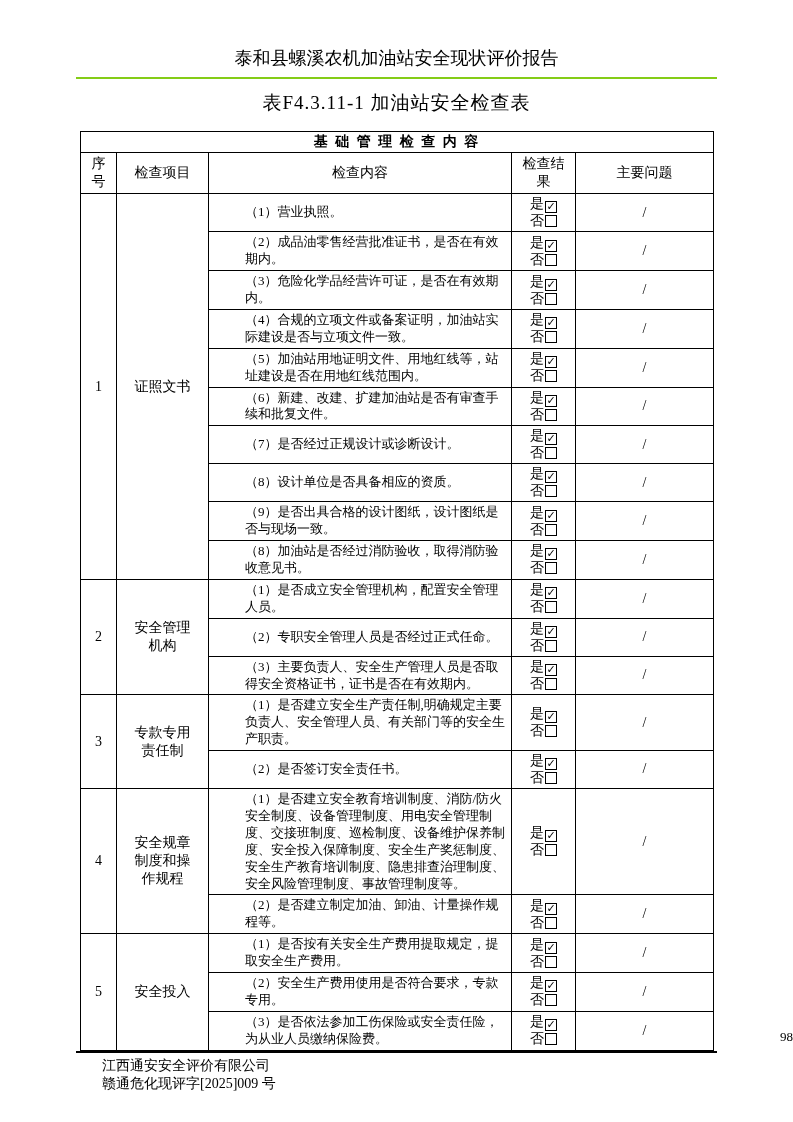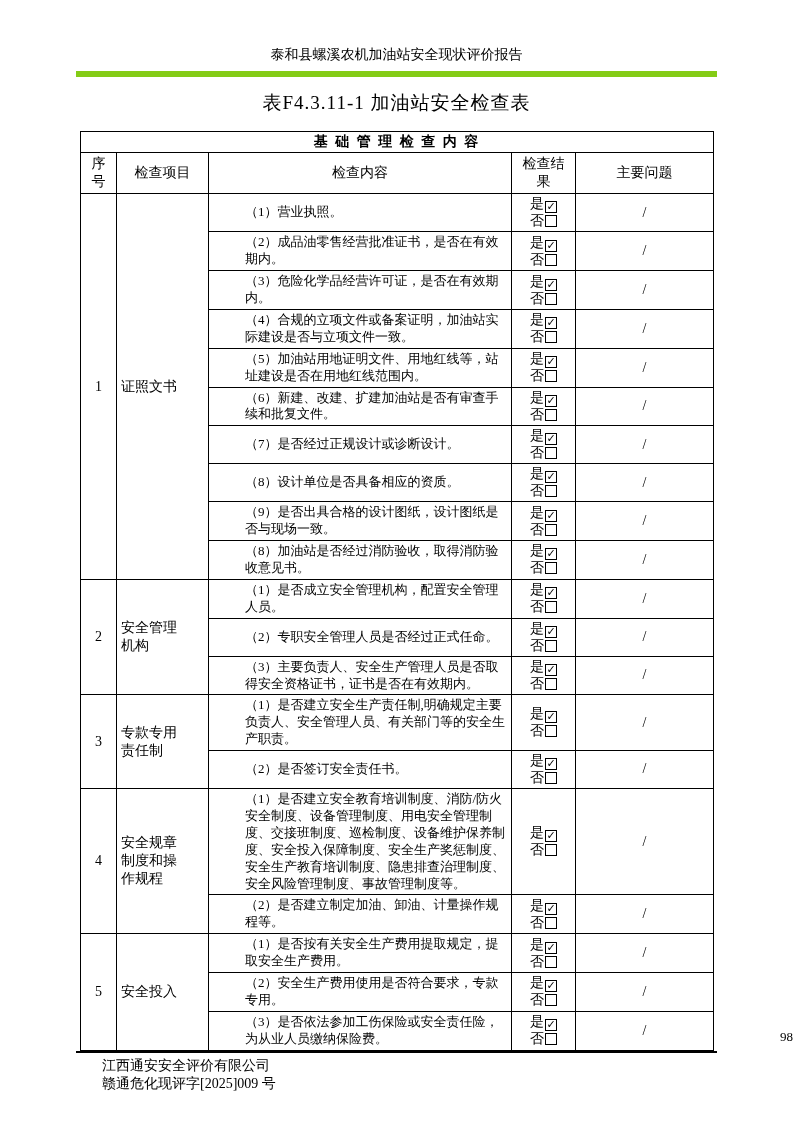--- a/index.html
+++ b/index.html
@@ -1,26 +1,26 @@
 <!DOCTYPE html>
 <html><head>
 <meta charset="utf-8">
 <style>
 *{box-sizing:border-box;margin:0;padding:0;}
 html,body{background:#ffffff;}
 body{width:793px;height:1122px;color:#000;font-family:"Liberation Serif","DejaVu Serif",serif;position:relative;overflow:hidden;}
-.report-header{position:absolute;top:46px;left:76px;width:641px;text-align:center;font-size:14px;padding-bottom:7px;border-bottom:6px solid #84cc16;}
+.report-header{position:absolute;top:46px;left:76px;width:641px;text-align:center;font-size:18px;padding-bottom:7px;border-bottom:2px solid #84cc16;}
 .page-title{position:absolute;top:90px;left:0;width:100%;text-align:center;font-size:19px;font-weight:normal;letter-spacing:1px;}
 .table-wrap{position:absolute;top:131px;left:80px;width:633px;}
 table{border-collapse:collapse;width:100%;table-layout:fixed;}
 th,td{border:1px solid #000;font-size:14px;font-weight:normal;line-height:1.3;padding:2px 4px;vertical-align:middle;}
 .section-header-cell{height:21px;text-align:center;font-weight:bold;letter-spacing:2px;padding:0 4px;margin-left:28px;}
 .head-row th{height:33px;text-align:center;white-space:pre-line;}
 .col-no{text-align:center;white-space:pre-line;}
-.col-item{white-space:pre-line;}
+.col-item{text-align:center;white-space:pre-line;}
 .col-content{font-size:13px;height:32px;padding-left:36px;}
 .col-result{text-align:center;padding:2px 0;}
 .col-problem{text-align:center;}
 .result-line{line-height:16px;white-space:nowrap;}
 .checkbox{display:inline-block;width:12px;height:12px;border:1px solid #000;margin-left:1px;vertical-align:-2px;font-size:11px;line-height:10px;text-align:center;font-family:"DejaVu Sans",sans-serif;}
 .page-number{position:absolute;top:1029px;left:0;width:100%;text-align:right;font-size:13px;}
 .footer{position:absolute;top:1051px;left:76px;width:641px;border-top:2px solid #000;padding:4px 26px 0 26px;display:flex;justify-content:space-between;font-size:14px;flex-direction:column;}
 </style>
 </head>
 <body>

